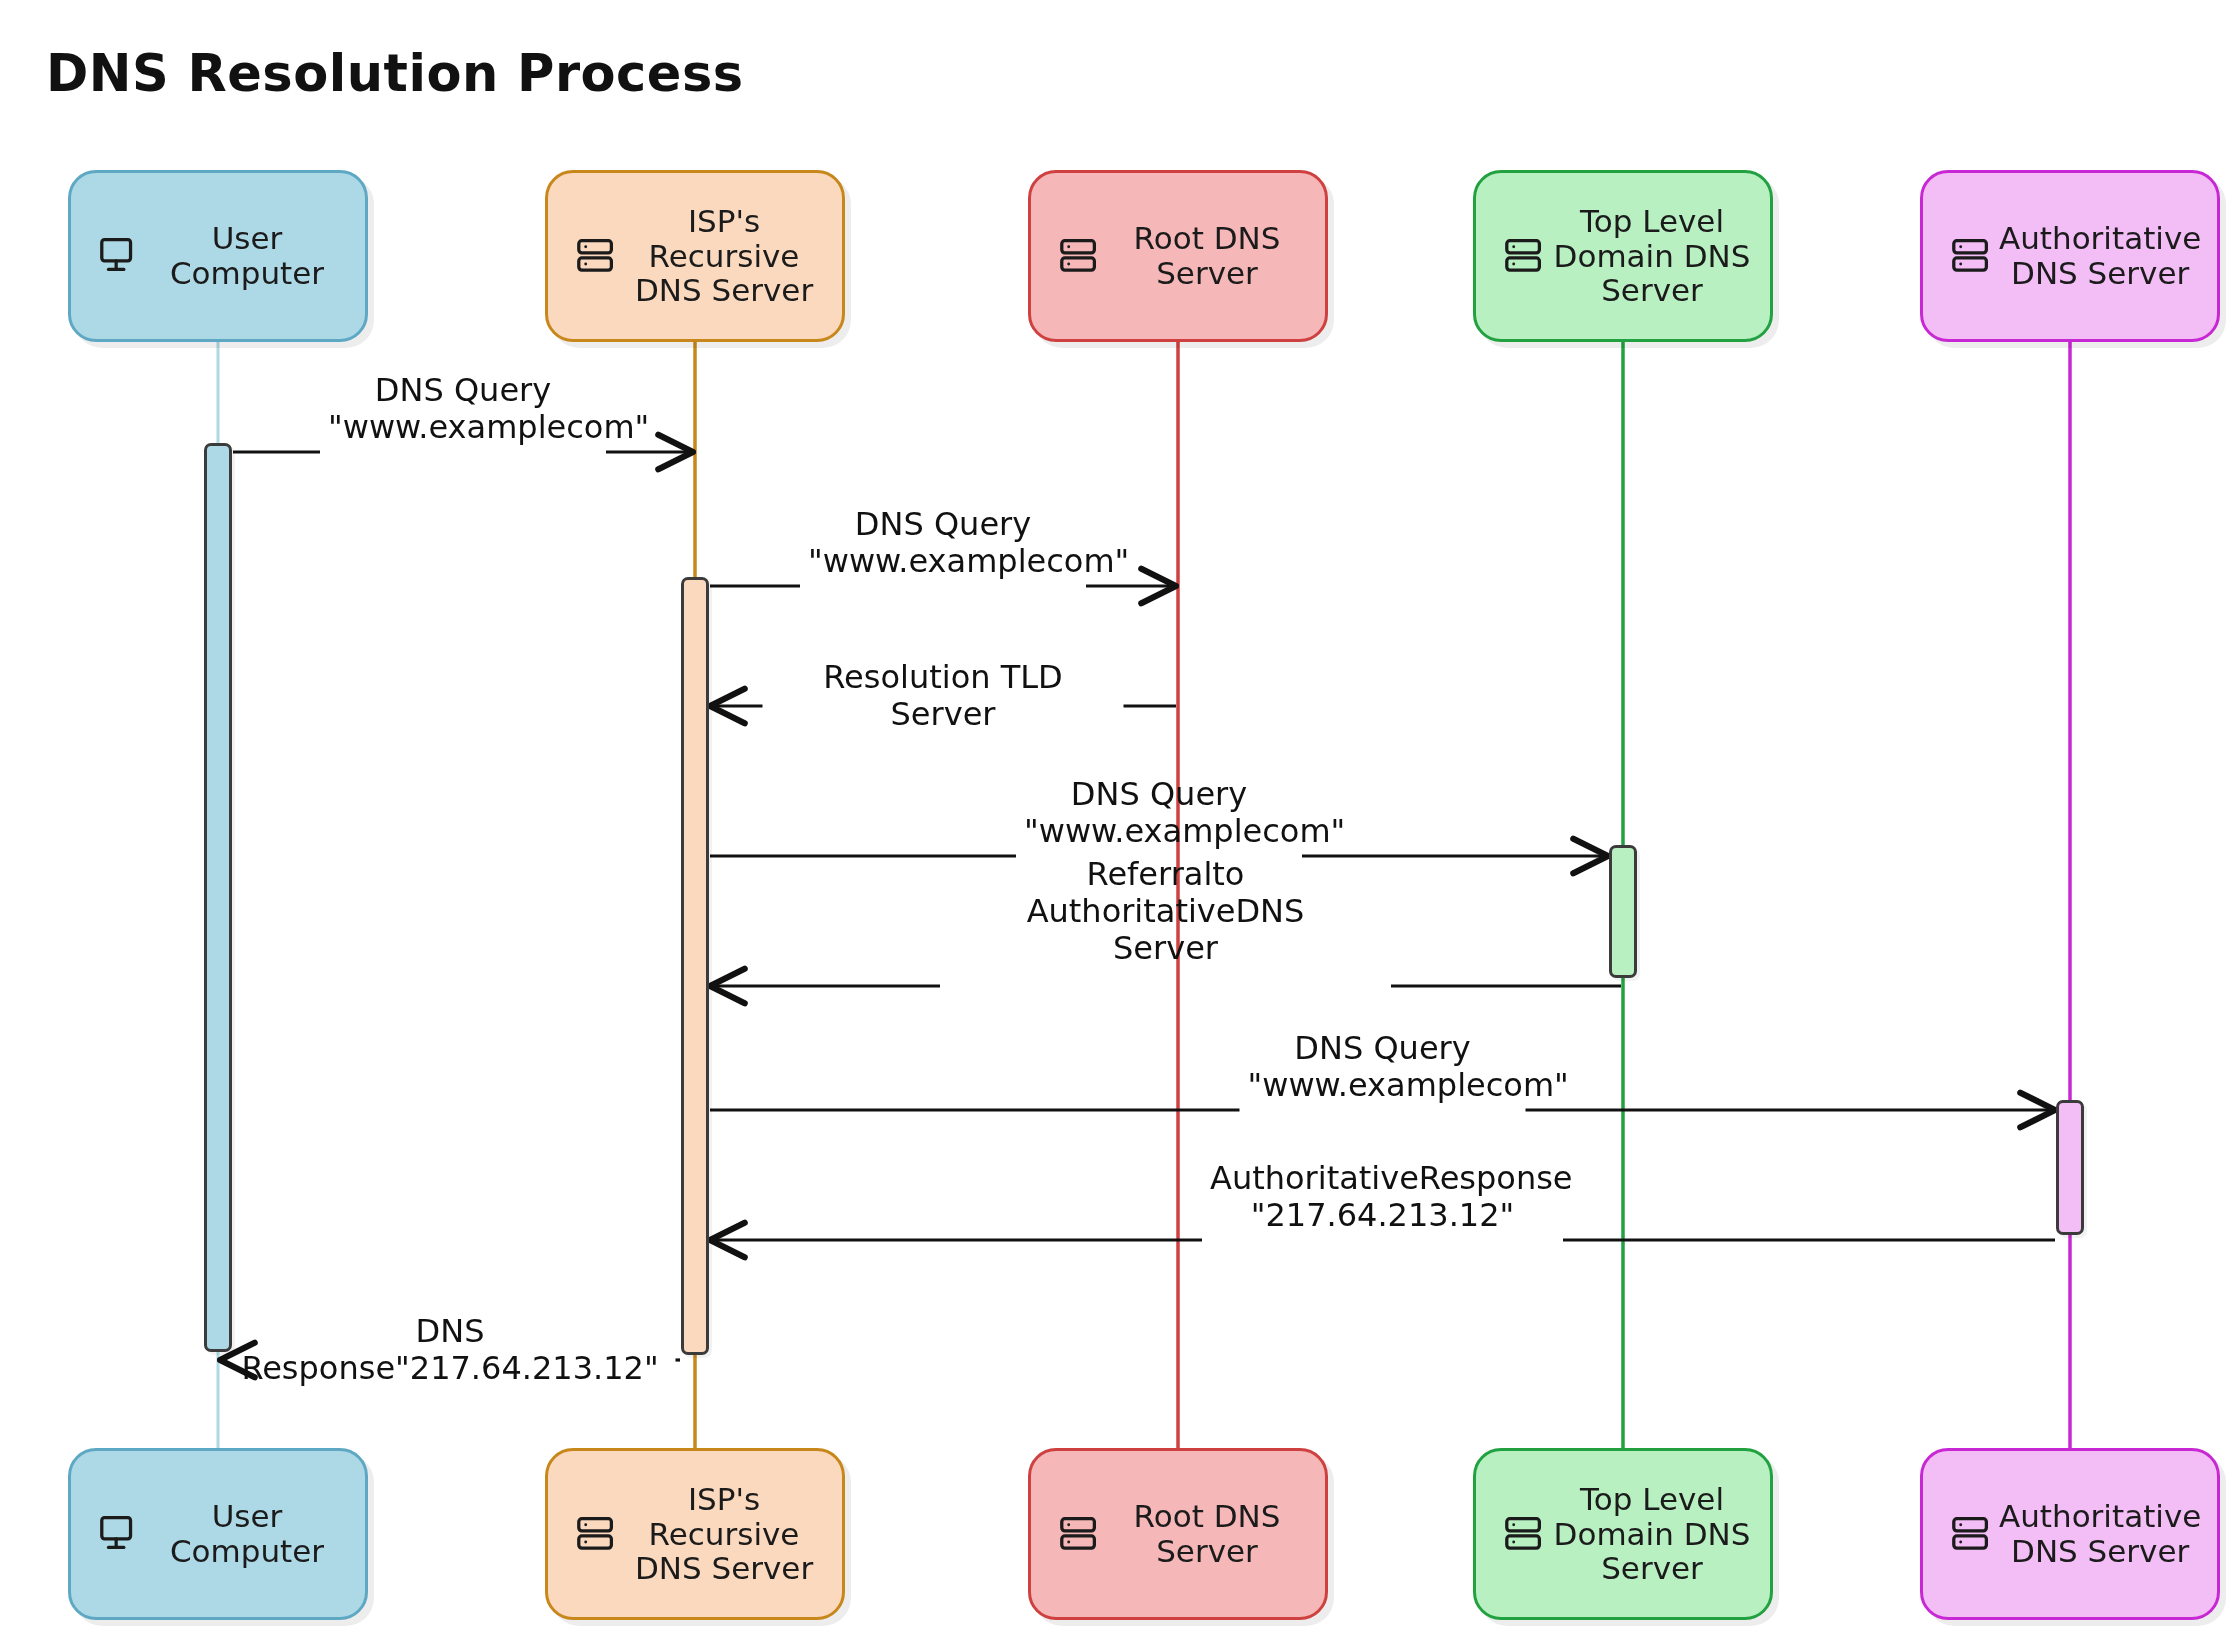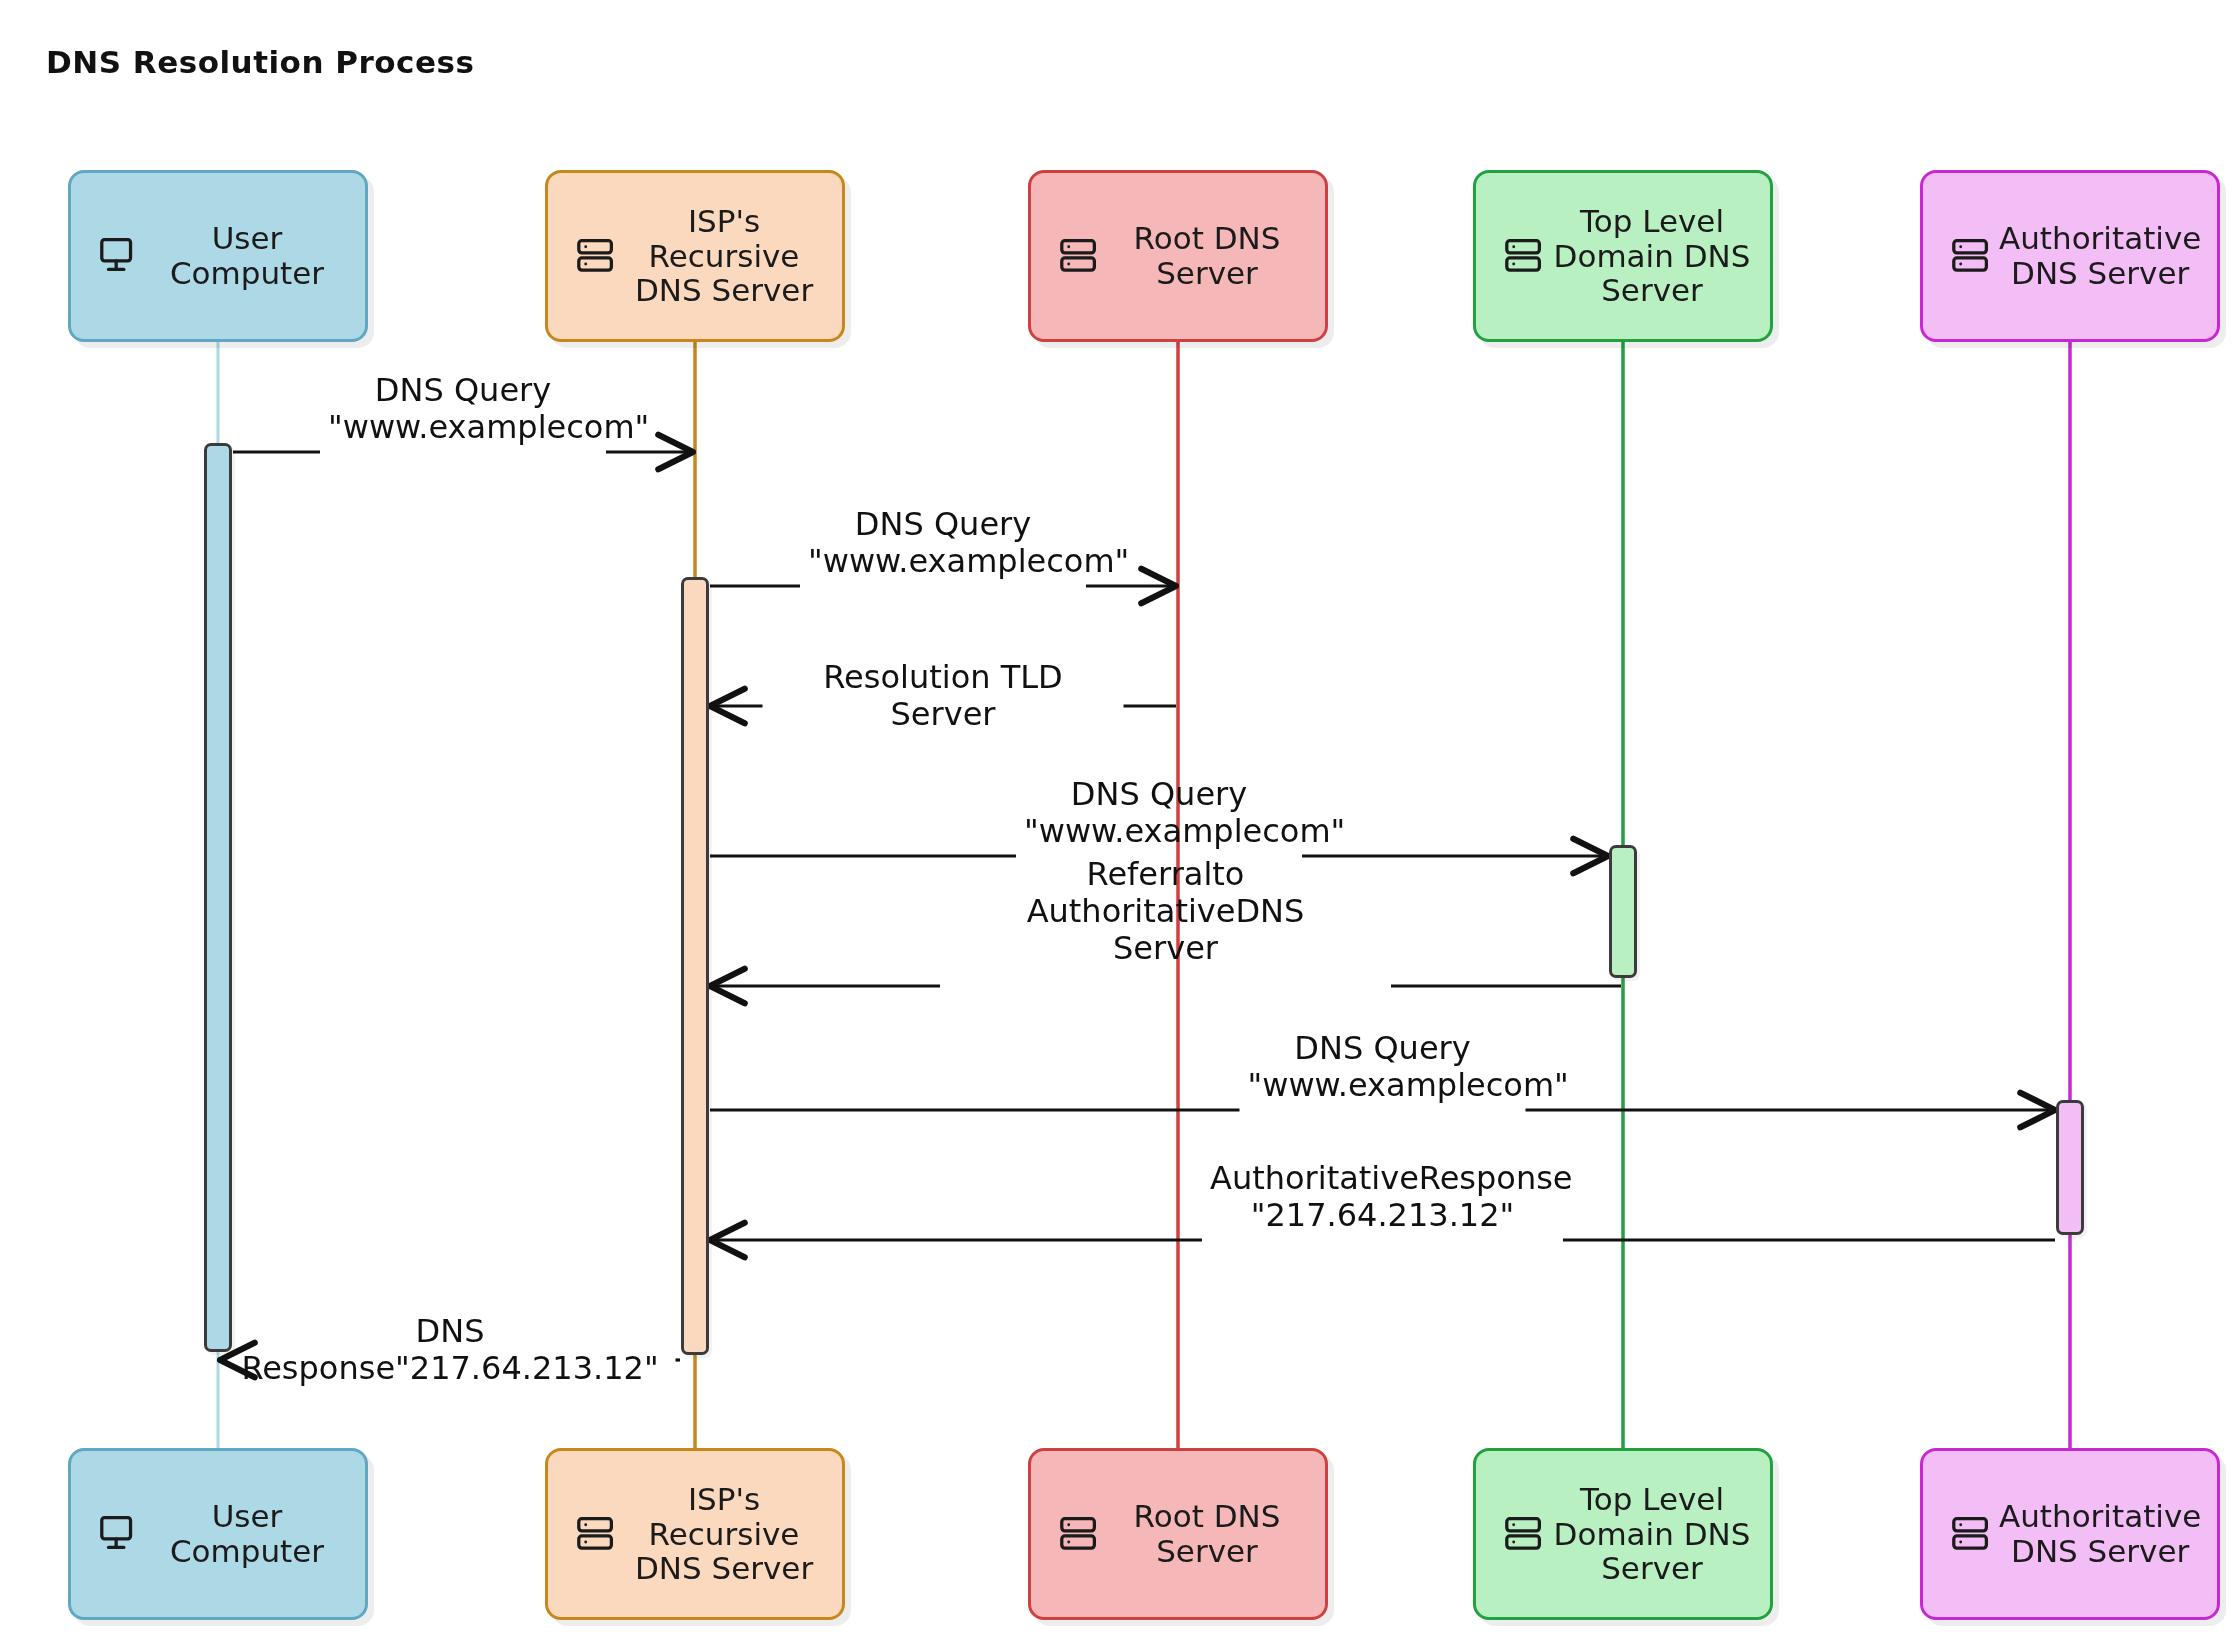--- a/index.html
+++ b/index.html
@@ -1,19 +1,19 @@
 <!DOCTYPE html>
 <html><head>
 <meta charset="utf-8">
 <style>
   html,body{margin:0;padding:0;background:#fff;}
   body{width:2232px;height:1635px;font-family:"DejaVu Sans",sans-serif;position:relative;overflow:hidden;}
   #canvas{position:absolute;inset:0;width:2232px;height:1635px;}
-  .title{position:absolute;left:46px;top:44px;font-size:31px;font-weight:700;color:#111;letter-spacing:.5px;font-family:"DejaVu Sans",sans-serif;}
-  .pbox{position:absolute;box-sizing:border-box;border-radius:16px;border:3px solid;display:flex;align-items:center;justify-content:flex-start;
+  .title{position:absolute;left:46px;top:44px;font-size:51px;font-weight:700;color:#111;letter-spacing:.5px;font-family:"DejaVu Sans",sans-serif;}
+  .pbox{position:absolute;box-sizing:border-box;border-radius:28px;border:3px solid;display:flex;align-items:center;justify-content:flex-start;
         box-shadow:6px 6px 0 rgba(0,0,0,.07);}
   .pbox .ico{flex:0 0 auto;margin-left:26px;margin-right:4px;display:flex;align-items:center;justify-content:center;}
   .pbox .plabel{flex:1 1 auto;text-align:center;font-size:31px;line-height:1.12;color:#1b1b1b;padding-right:18px;white-space:pre-line;font-family:"DejaVu Sans",sans-serif;}
   .msg-label{position:absolute;text-align:center;font-size:32px;line-height:1.15;color:#111;white-space:pre-line;font-family:"DejaVu Sans",sans-serif;}
   .act{position:absolute;box-sizing:border-box;border:3px solid #3b3b3b;border-radius:7px;box-shadow:3px 3px 0 rgba(0,0,0,.05);}
 </style>
 </head>
 <body>
 
 <div id="root-container">

